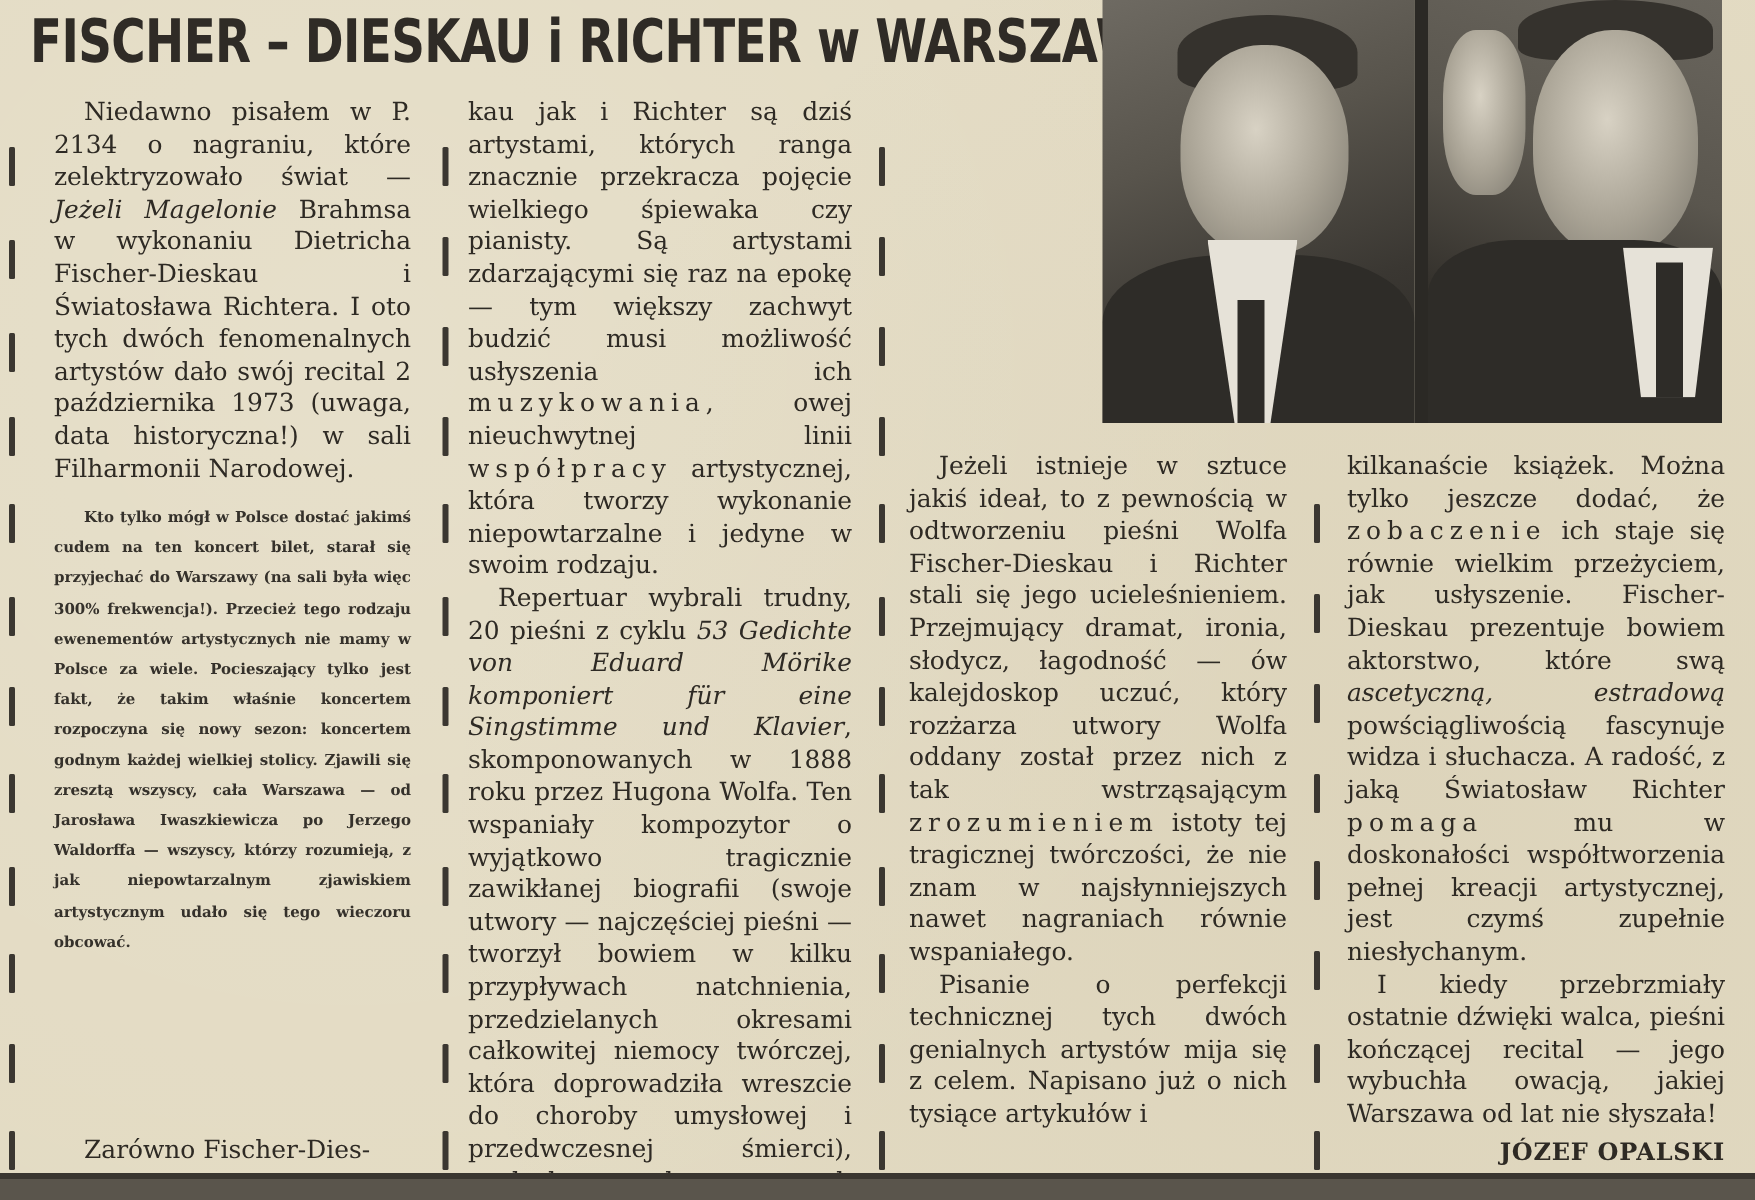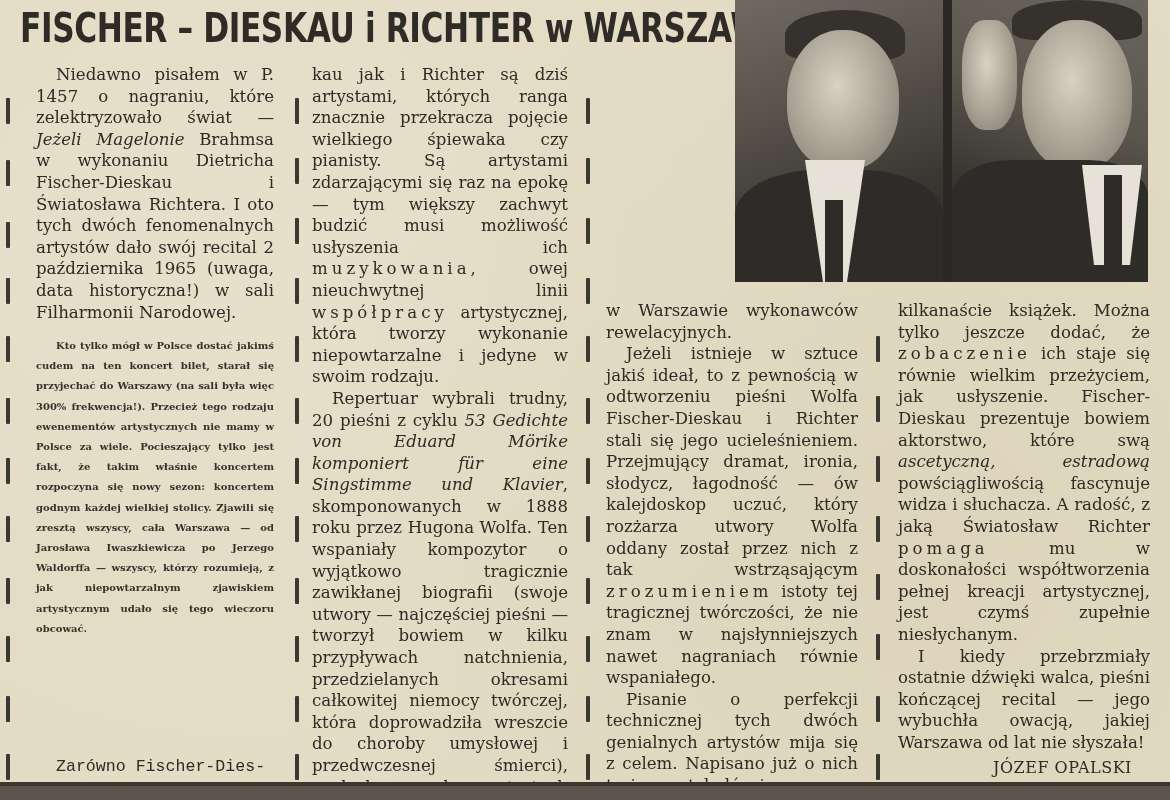--- a/index.html
+++ b/index.html
@@ -38,29 +38,29 @@
   .hair { position: absolute; background: #35322d; border-radius: 50% 50% 20% 20%; }
 
   .col {
     position: absolute; font-size: 16.6px; line-height: 21.6px;
     text-align: justify; text-align-last: left; hyphens: manual;
   }
   .col p { margin: 0; }
   .col .indent { text-indent: 20px; }
   .col1 { left: 36px; top: 64px; width: 238px; }
   .col1b { left: 36px; top: 336px; width: 238px; font-size: 10px; line-height: 20.2px; font-weight: 700; font-family: "DejaVu Serif", serif; color: #35312b; }
-  .col1c { left: 36px; top: 756px; width: 238px; font-family: Liberation Mono, monospace; }
+  .col1c { left: 36px; top: 756px; width: 238px; }
   .col2 { left: 312px; top: 64px; width: 256px; }
   .col3 { left: 606px; top: 300px; width: 252px; }
   .col4 { left: 898px; top: 300px; width: 252px; }
   .sp { letter-spacing: 4px; }
   .it { font-style: italic; }
   .sig {
-    position: absolute; left: 975px; top: 758px; width: 175px; text-align: center;
-    font-weight: 400; font-size: 16px; letter-spacing: 0.5px; font-family: "DejaVu Serif", serif;
+    position: absolute; left: 975px; top: 758px; width: 175px; text-align: right;
+    font-weight: 700; font-size: 16px; letter-spacing: 0.5px; font-family: "DejaVu Serif", serif;
   }
   .bar { position: absolute; width: 4px; height: 26px; background: #3b3731; border-radius: 1px; }
   .bottom-rule { position: absolute; left: 0; top: 782px; width: 1170px; height: 4px; background: #3a3630; }
   .bottom-edge { position: absolute; left: 0; top: 786px; width: 1170px; height: 14px; background: #5a554c; }
 </style>
 </head>
 <body>
 
 <div class="page">
 
@@ -77,36 +77,35 @@
   <div class="photo photo-right">
     <div class="hair" style="left:60px;top:0;width:130px;height:40px;"></div>
     <div class="face" style="left:70px;top:20px;width:110px;height:150px;"></div>
     <div class="face" style="left:10px;top:20px;width:55px;height:110px;border-radius:40%;"></div>
     <div class="suit" style="left:0;top:160px;width:196px;height:122px;border-radius:30% 30% 0 0;"></div>
     <div class="shirt" style="left:130px;top:165px;width:60px;height:100px;clip-path:polygon(0 0,100% 0,80% 100%,20% 100%);"></div>
     <div class="suit" style="left:152px;top:175px;width:18px;height:90px;"></div>
   </div>
 
   <div class="col col1">
-    <p class="indent"><span>Niedawno pisałem w P. 1457 o nagraniu, które zelektryzowało świat — </span><span class="it">Jeżeli Magelonie</span><span> Brahmsa w wykonaniu Dietricha Fischer-Dieskau i Światosława Richtera. I oto tych dwóch fenomenalnych artystów dało swój recital 2 października 1965 (uwaga, data historyczna!) w sali Filharmonii Narodowej.</span></p>
+    <p class="indent"><span>Niedawno pisałem w P. 2134 o nagraniu, które zelektryzowało świat — </span><span class="it">Jeżeli Magelonie</span><span> Brahmsa w wykonaniu Dietricha Fischer-Dieskau i Światosława Richtera. I oto tych dwóch fenomenalnych artystów dało swój recital 2 października 1973 (uwaga, data historyczna!) w sali Filharmonii Narodowej.</span></p>
   </div>
   <div class="col col1b">
     <p class="indent">Kto tylko mógł w Polsce dostać jakimś cudem na ten koncert bilet, starał się przyjechać do Warszawy (na sali była więc 300% frekwencja!). Przecież tego rodzaju ewenementów artystycznych nie mamy w Polsce za wiele. Pocieszający tylko jest fakt, że takim właśnie koncertem rozpoczyna się nowy sezon: koncertem godnym każdej wielkiej stolicy. Zjawili się zresztą wszyscy, cała Warszawa — od Jarosława Iwaszkiewicza po Jerzego Waldorffa — wszyscy, którzy rozumieją, z jak niepowtarzalnym zjawiskiem artystycznym udało się tego wieczoru obcować.</p>
   </div>
   <div class="col col1c">
     <p class="indent">Zarówno Fischer-Dies-</p>
   </div>
 
   <div class="col col2">
     <p><span>kau jak i Richter są dziś artystami, których ranga znacznie przekracza pojęcie wielkiego śpiewaka czy pianisty. Są artystami zdarzającymi się raz na epokę — tym większy zachwyt budzić musi możliwość usłyszenia ich </span><span class="sp">muzykowania</span><span>, owej nieuchwytnej linii </span><span class="sp">współpracy</span><span> artystycznej, która tworzy wykonanie niepowtarzalne i jedyne w swoim rodzaju.</span></p>
     <p class="indent"><span>Repertuar wybrali trudny, 20 pieśni z cyklu </span><span class="it">53 Gedichte von Eduard Mörike komponiert für eine Singstimme und Klavier</span><span>, skomponowanych w 1888 roku przez Hugona Wolfa. Ten wspaniały kompozytor o wyjątkowo tragicznie zawikłanej biografii (swoje utwory — najczęściej pieśni — tworzył bowiem w kilku przypływach natchnienia, przedzielanych okresami całkowitej niemocy twórczej, która doprowadziła wreszcie do choroby umysłowej i przedwczesnej śmierci), znalazł w obu artystach występujących</span></p>
   </div>
 
   <div class="col col3">
-    <p>w Warszawie wykonawców rewelacyjnych.</p>
     <p class="indent"><span>Jeżeli istnieje w sztuce jakiś ideał, to z pewnością w odtworzeniu pieśni Wolfa Fischer-Dieskau i Richter stali się jego ucieleśnieniem. Przejmujący dramat, ironia, słodycz, łagodność — ów kalejdoskop uczuć, który rozżarza utwory Wolfa oddany został przez nich z tak wstrząsającym </span><span class="sp">zrozumieniem</span><span> istoty tej tragicznej twórczości, że nie znam w najsłynniejszych nawet nagraniach równie wspaniałego.</span></p>
     <p class="indent">Pisanie o perfekcji technicznej tych dwóch genialnych artystów mija się z celem. Napisano już o nich tysiące artykułów i</p>
   </div>
 
   <div class="col col4">
     <p><span>kilkanaście książek. Można tylko jeszcze dodać, że </span><span class="sp">zobaczenie</span><span> ich staje się równie wielkim przeżyciem, jak usłyszenie. Fischer-Dieskau prezentuje bowiem aktorstwo, które swą </span><span class="it">ascetyczną, estradową</span><span> powściągliwością fascynuje widza i słuchacza. A radość, z jaką Światosław Richter </span><span class="sp">pomaga</span><span> mu w doskonałości współtworzenia pełnej kreacji artystycznej, jest czymś zupełnie niesłychanym.</span></p>
     <p class="indent">I kiedy przebrzmiały ostatnie dźwięki walca, pieśni kończącej recital — jego wybuchła owacją, jakiej Warszawa od lat nie słyszała!</p>
   </div>
 
   <div class="sig">JÓZEF OPALSKI</div>

